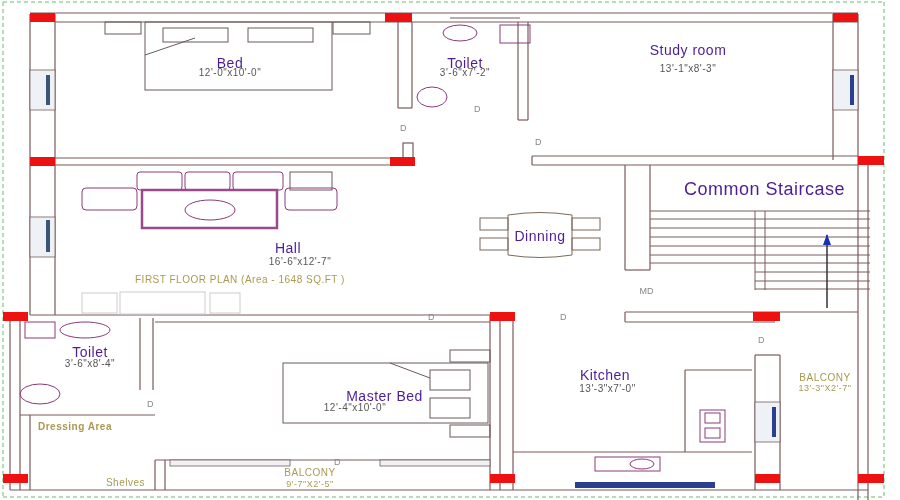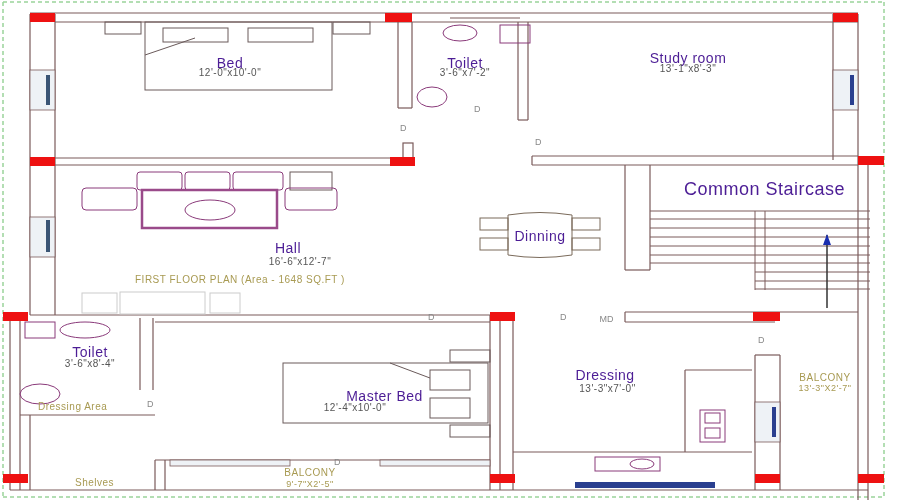--- a/index.html
+++ b/index.html
@@ -198,51 +198,51 @@
     <rect x="210" y="293" width="30" height="20"></rect>
   </g>
 </svg>
 
 <div class="lbl room-name" style="left:200px;top:55px;width:60px;">Bed</div>
 <div class="lbl room-dim" style="left:160px;top:67px;width:140px;">12'-0"x10'-0"</div>
 
 <div class="lbl room-name" style="left:435px;top:55px;width:60px;">Toilet</div>
 <div class="lbl room-dim" style="left:415px;top:67px;width:100px;">3'-6"x7'-2"</div>
 
-<div class="lbl room-name" style="left:618px;top:50px;width:140px;">Study room</div>
+<div class="lbl room-name" style="left:618px;top:42px;width:140px;">Study room</div>
 <div class="lbl room-dim" style="left:638px;top:63px;width:100px;">13'-1"x8'-3"</div>
 
 <div class="lbl room-name" style="left:652px;top:179px;width:225px;font-size:18px;">Common Staircase</div>
 
 <div class="lbl room-name" style="left:258px;top:240px;width:60px;">Hall</div>
 <div class="lbl room-dim" style="left:240px;top:256px;width:120px;">16'-6"x12'-7"</div>
 
 <div class="lbl olive" style="left:135px;top:274px;width:340px;text-align:left;">FIRST FLOOR PLAN (Area - 1648 SQ.FT  )</div>
 
 <div class="lbl room-name" style="left:505px;top:228px;width:70px;">Dinning</div>
 
 <div class="lbl room-name" style="left:50px;top:344px;width:80px;">Toilet</div>
 <div class="lbl room-dim" style="left:35px;top:358px;width:110px;">3'-6"x8'-4"</div>
 
 <div class="lbl room-name" style="left:296px;top:388px;width:145px;margin-left:16px;">Master Bed</div>
 <div class="lbl room-dim" style="left:295px;top:402px;width:120px;">12'-4"x10'-0"</div>
 
-<div class="lbl room-name" style="left:555px;top:367px;width:100px;">Dressing</div>
+<div class="lbl room-name" style="left:555px;top:367px;width:100px;">Kitchen</div>
 <div class="lbl room-dim" style="left:550px;top:383px;width:115px;">13'-3"x7'-0"</div>
 
 <div class="lbl olive" style="left:780px;top:372px;width:90px;">BALCONY</div>
 <div class="lbl olive" style="left:775px;top:383px;width:100px;font-size:9px;">13'-3"X2'-7"</div>
 
 <div class="lbl olive" style="left:265px;top:467px;width:90px;">BALCONY</div>
 <div class="lbl olive" style="left:265px;top:479px;width:90px;font-size:9px;">9'-7"X2'-5"</div>
 
-<div class="lbl olive" style="left:38px;top:401px;width:115px;text-align:left;">Dressing Area</div>
-<div class="lbl olive" style="left:75px;top:477px;width:70px;text-align:left;">Shelves</div>
-
-<div class="lbl tiny" style="left:594px;top:286px;width:25px;margin-top:28px;">MD</div>
+<div class="lbl olive" style="left:38px;top:421px;width:115px;text-align:left;font-weight:bold;">Dressing Area</div>
+<div class="lbl olive" style="left:75px;top:477px;width:70px;text-align:right;">Shelves</div>
+
+<div class="lbl tiny" style="left:634px;top:286px;width:25px;">MD</div>
 
 <div class="lbl tiny" style="left:400px;top:123px;">D</div>
 <div class="lbl tiny" style="left:474px;top:104px;">D</div>
 <div class="lbl tiny" style="left:535px;top:137px;">D</div>
 <div class="lbl tiny" style="left:428px;top:312px;">D</div>
 <div class="lbl tiny" style="left:560px;top:312px;">D</div>
 <div class="lbl tiny" style="left:758px;top:335px;">D</div>
 <div class="lbl tiny" style="left:147px;top:399px;">D</div>
 <div class="lbl tiny" style="left:334px;top:457px;">D</div>
 

